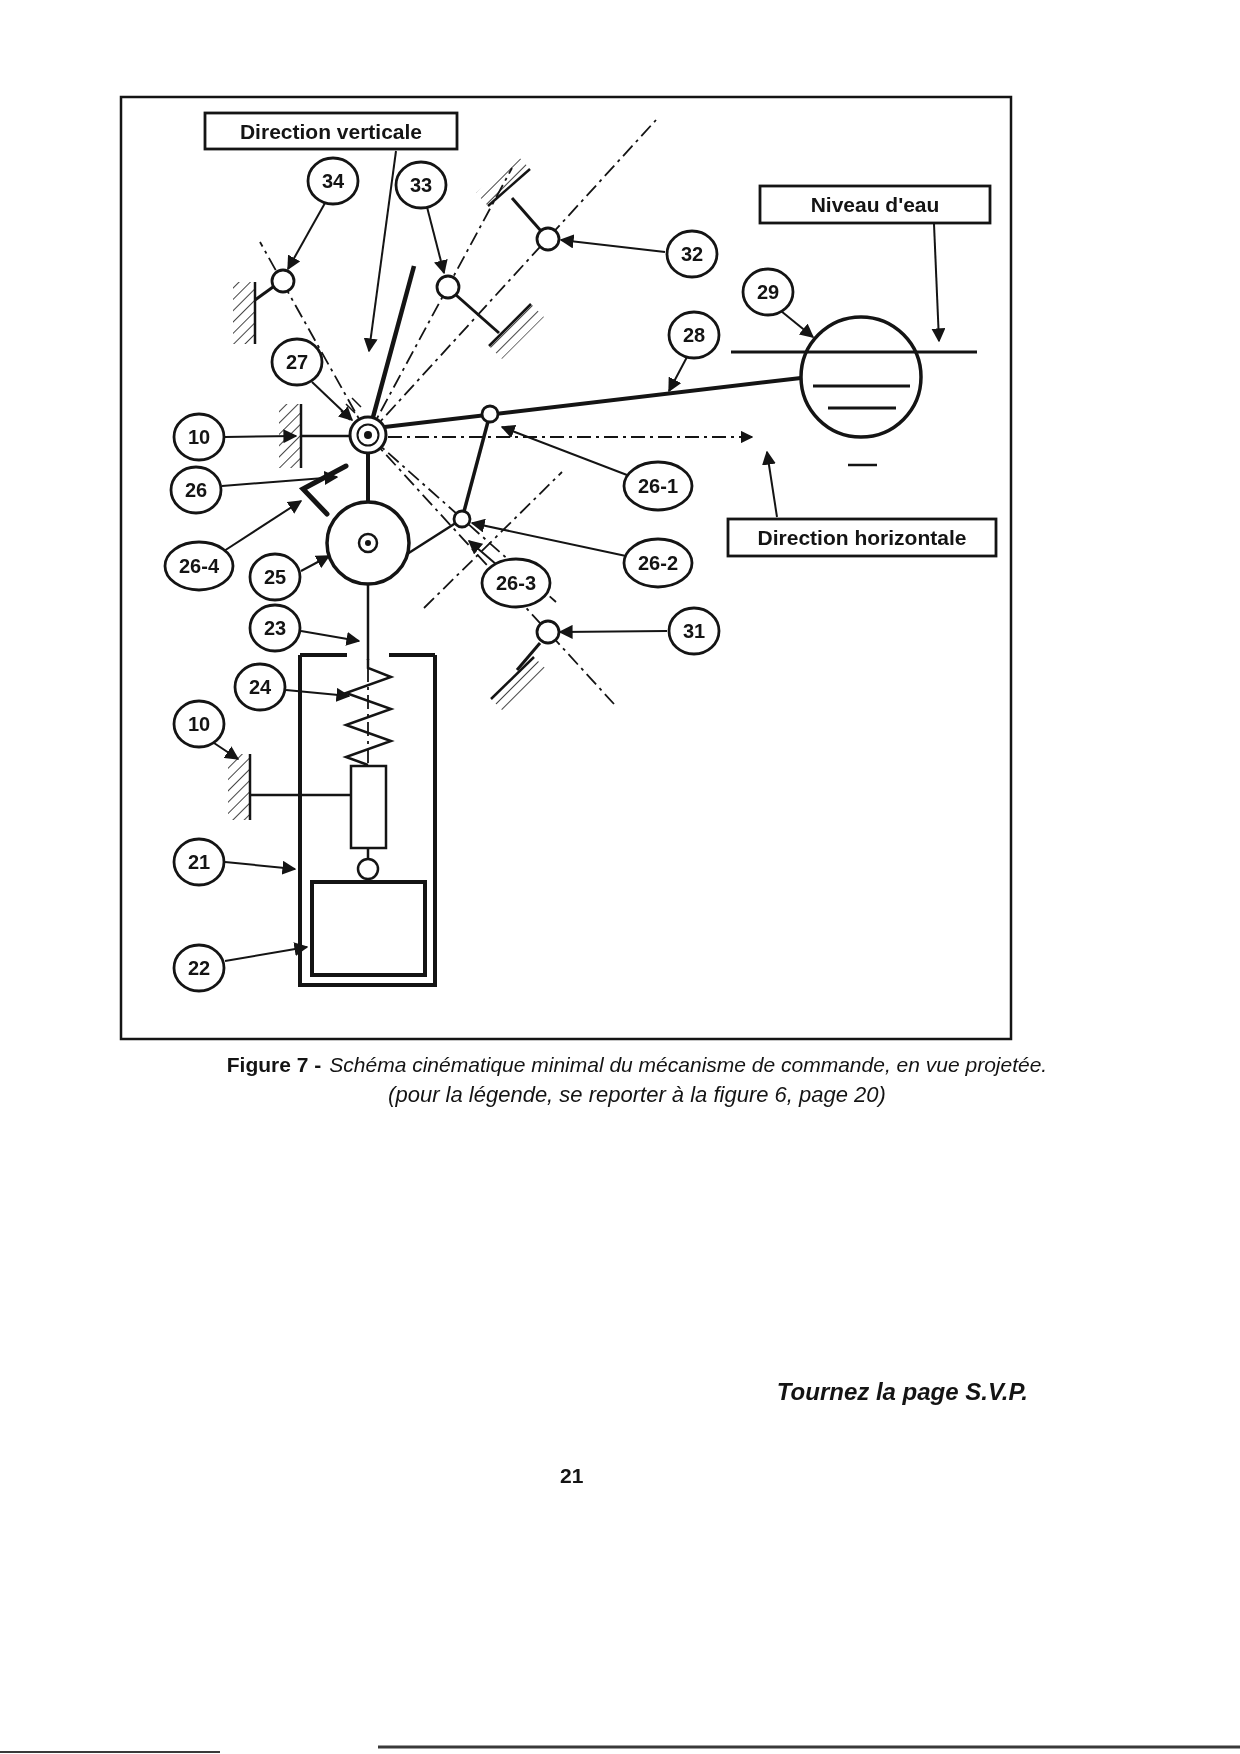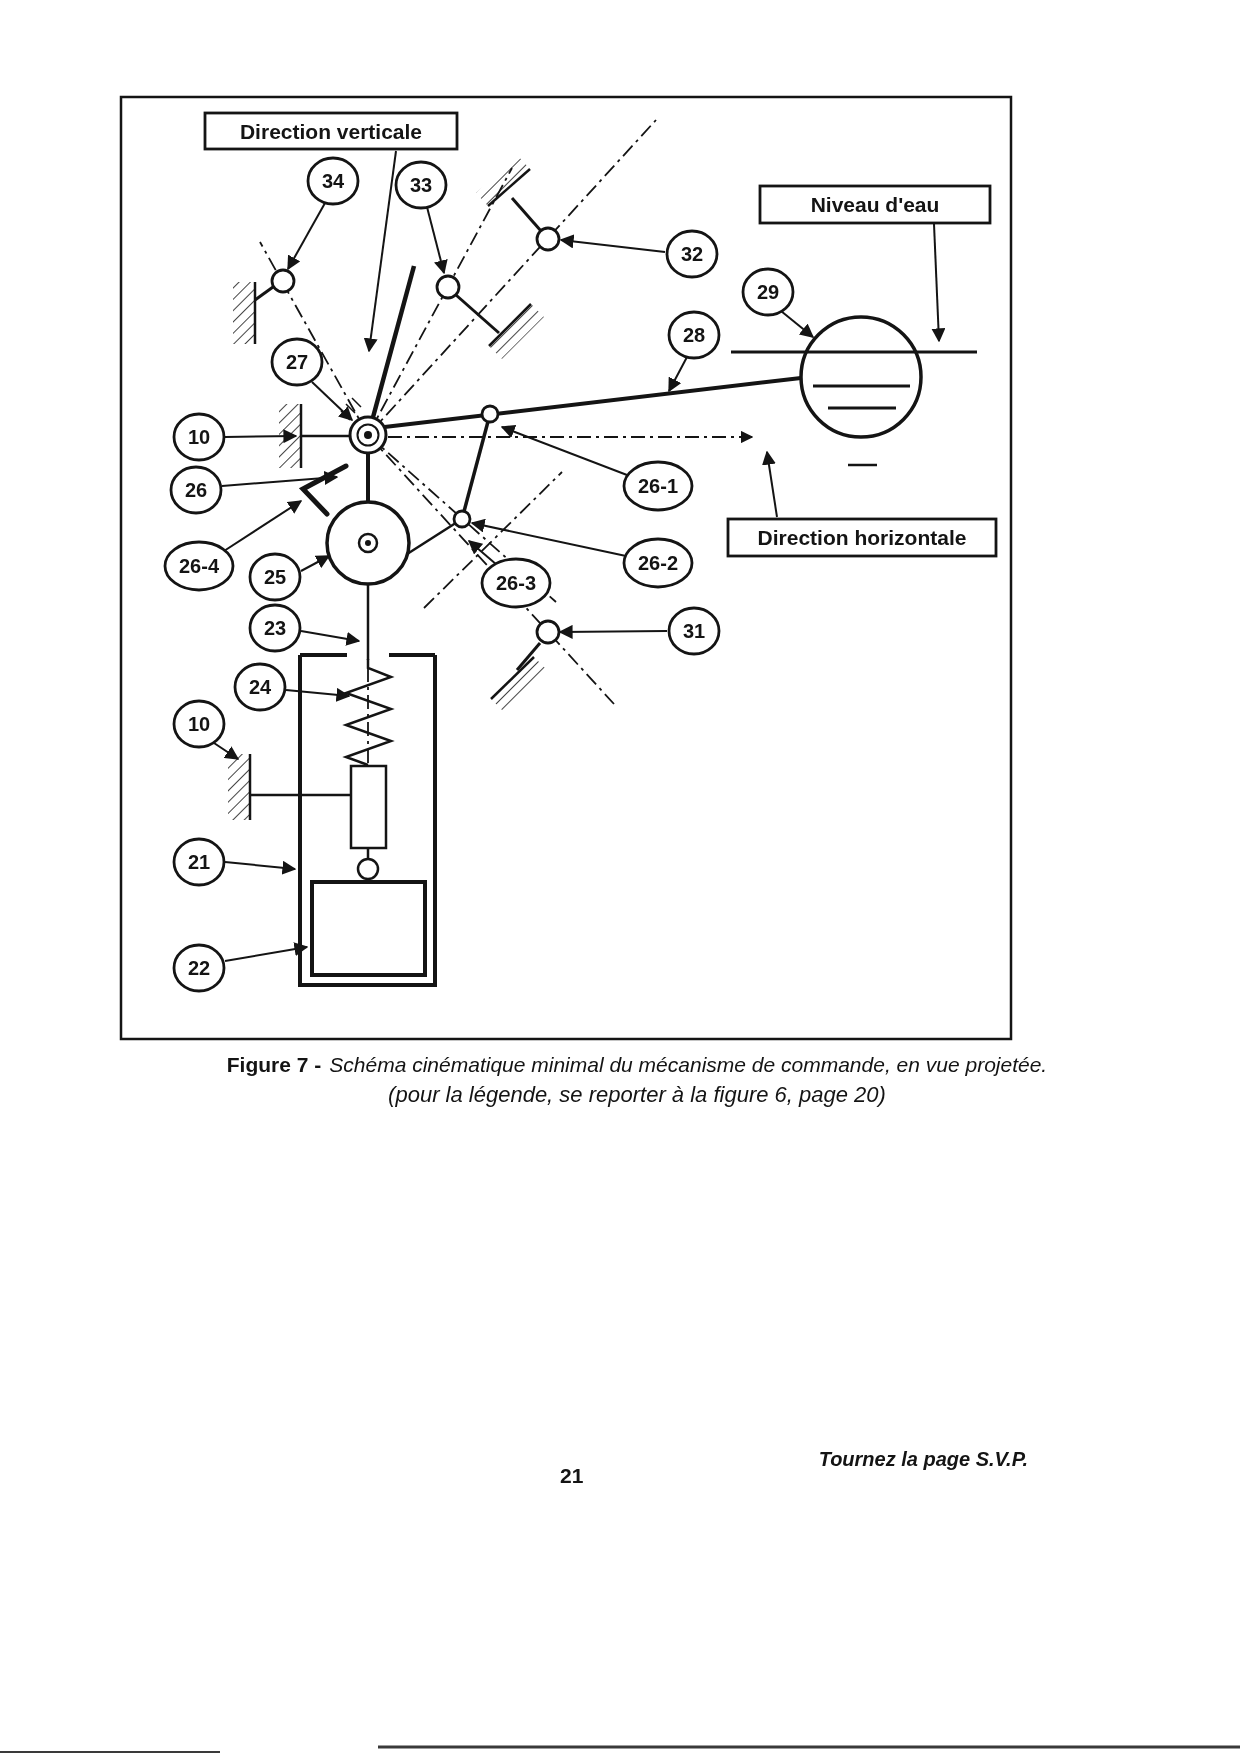--- a/index.html
+++ b/index.html
@@ -7,21 +7,21 @@
     position:relative;width:1240px;height:1754px;background:#ffffff;
     font-family:"Liberation Sans",sans-serif;color:#141414;overflow:hidden;margin:0 auto;
   }
   .page svg{position:absolute;top:0;left:0;}
   .caption{position:absolute;top:1052px;left:0;width:100%;text-align:center;line-height:1.25;padding-left:17px;}
   .caption .line1{font-size:21px;}
   .caption .prefix{font-weight:bold;font-style:normal;margin-right:8px;}
   .caption .title{font-style:italic;}
   .caption .line2{font-size:22px;font-style:italic;margin-top:3px;}
   .pagenum{position:absolute;top:1464px;left:560px;font-size:21px;font-weight:bold;}
-  .turnnote{position:absolute;top:1448px;right:212px;font-size:20px;font-weight:bold;font-style:italic;}
+  .turnnote{position:absolute;top:1378px;right:212px;font-size:24px;font-weight:bold;font-style:italic;}
   svg text{font-family:"Liberation Sans",sans-serif;fill:#141414;}
   .lbl{font-size:21px;font-weight:bold;text-anchor:middle;}
   .co{font-size:20px;font-weight:bold;text-anchor:middle;}
 </style>
 </head>
 <body>
 
 <div class="page">
 
 <svg width="1240" height="1754" viewBox="0 0 1240 1754">

